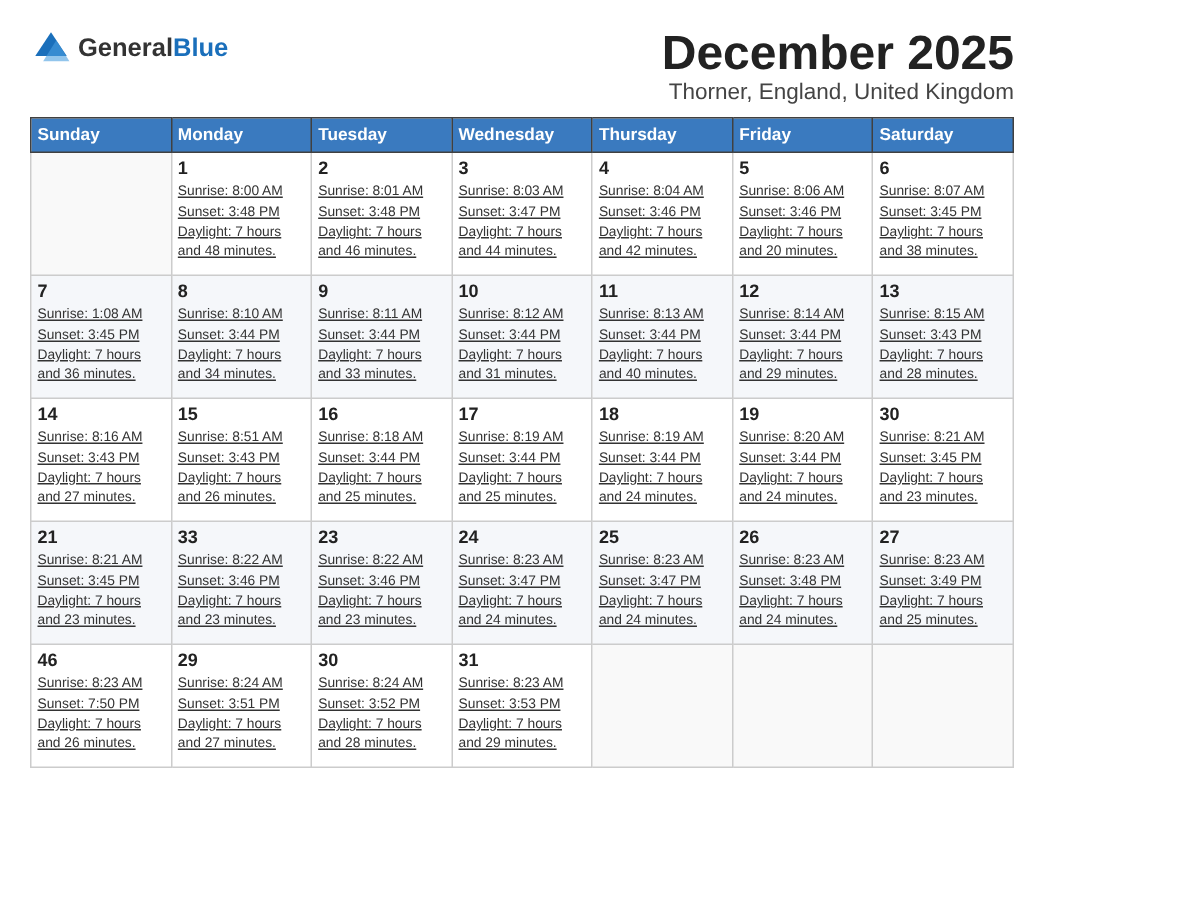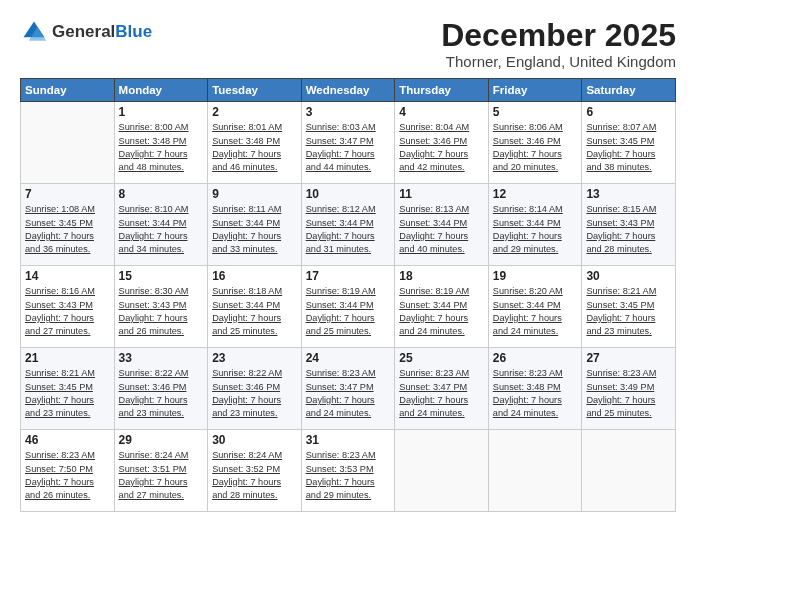--- a/index.html
+++ b/index.html
@@ -177,21 +177,21 @@
             <div class="day-info"><span>Sunrise: 8:15 AM</span><br><span>Sunset: 3:43 PM</span><br><span>Daylight: 7 hours</span><br><span>and 28 minutes.</span></div>
           </td>
         </tr>
         <tr>
           <td>
             <span class="day-number">14</span>
             <div class="day-info"><span>Sunrise: 8:16 AM</span><br><span>Sunset: 3:43 PM</span><br><span>Daylight: 7 hours</span><br><span>and 27 minutes.</span></div>
           </td>
           <td>
             <span class="day-number">15</span>
-            <div class="day-info"><span>Sunrise: 8:30 AM</span><br><span>Sunset: 3:43 PM</span><br><span>Daylight: 7 hours</span><br><span>and 26 minutes.</span></div>
+            <div class="day-info"><span>Sunrise: 8:51 AM</span><br><span>Sunset: 3:43 PM</span><br><span>Daylight: 7 hours</span><br><span>and 26 minutes.</span></div>
           </td>
           <td>
             <span class="day-number">16</span>
             <div class="day-info"><span>Sunrise: 8:18 AM</span><br><span>Sunset: 3:44 PM</span><br><span>Daylight: 7 hours</span><br><span>and 25 minutes.</span></div>
           </td>
           <td>
             <span class="day-number">17</span>
             <div class="day-info"><span>Sunrise: 8:19 AM</span><br><span>Sunset: 3:44 PM</span><br><span>Daylight: 7 hours</span><br><span>and 25 minutes.</span></div>
           </td>
           <td>

